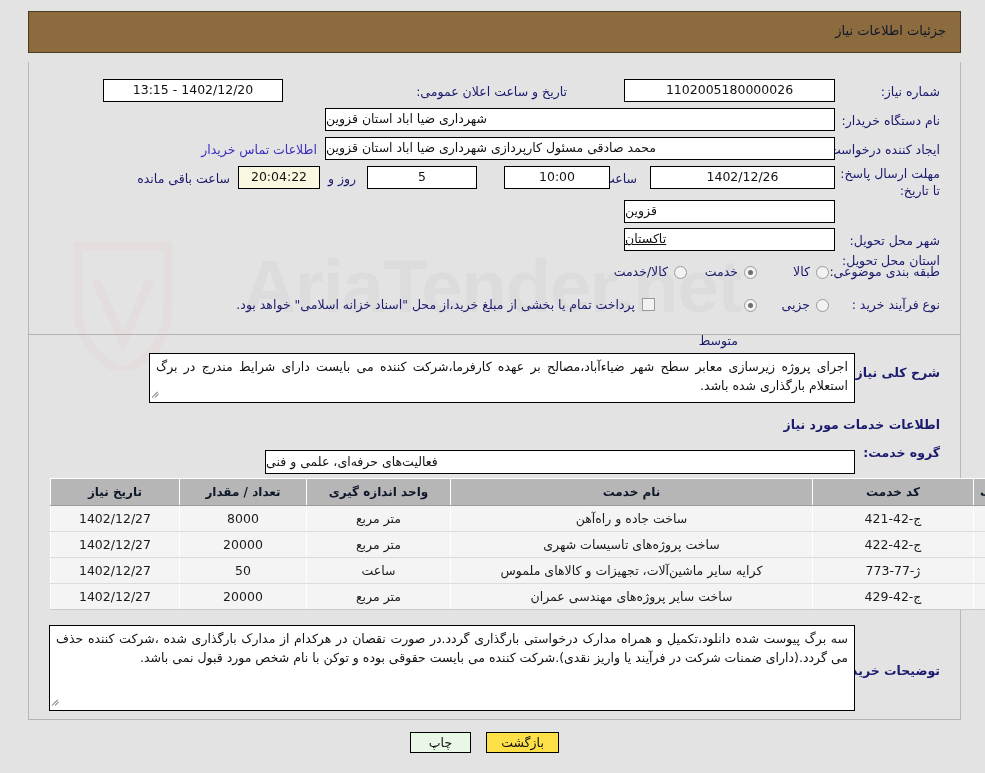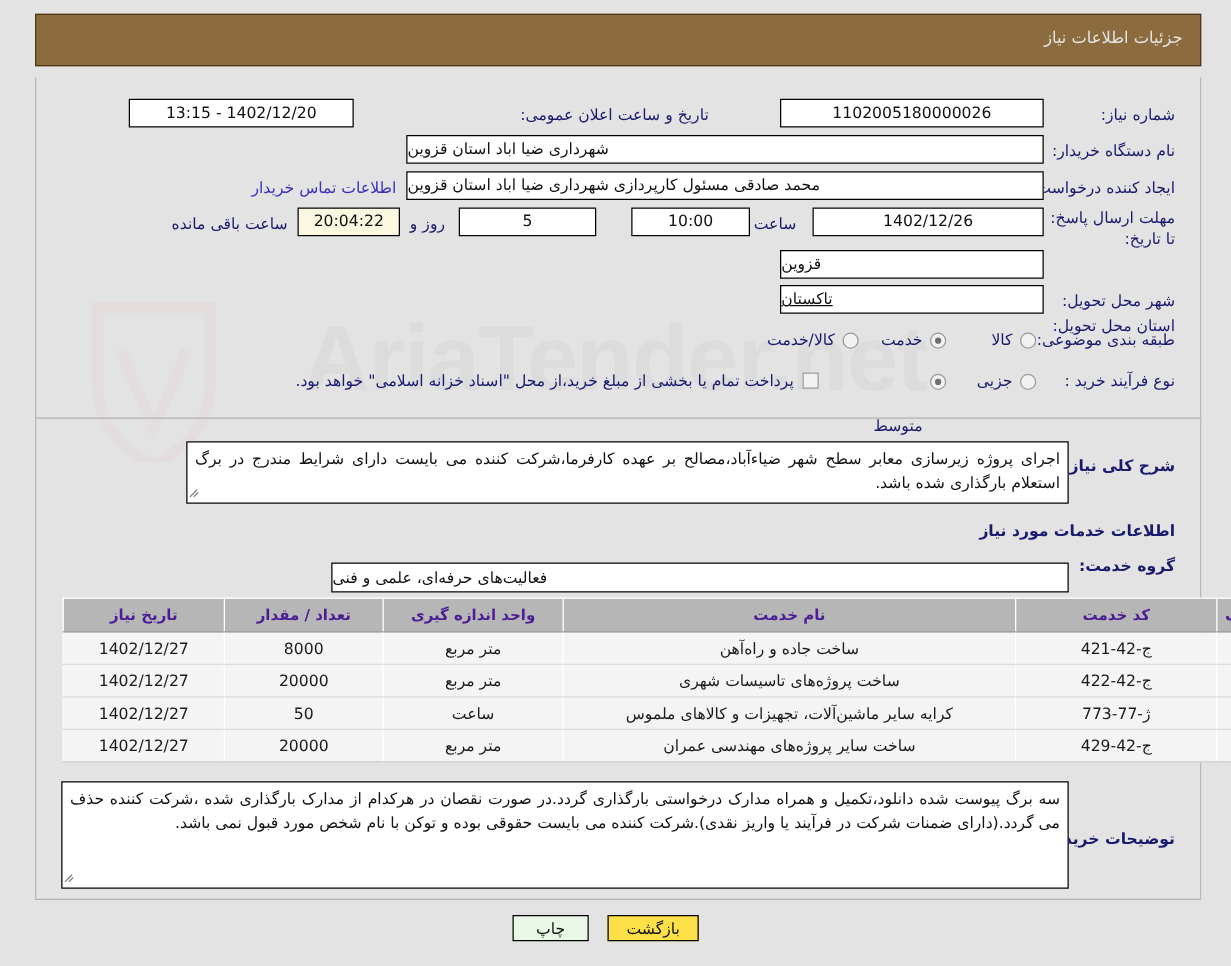--- a/index.html
+++ b/index.html
@@ -34,21 +34,21 @@
     left: 28px; top: 11px;
     width: 933px; height: 42px;
     background: #8c6b3e;
     border: 1px solid #4d3a1f;
     box-sizing: border-box;
     z-index: 2;
   }
   .titlebar .t {
     position: absolute;
     right: 14px; top: 11px;
-    color: #e5e5e5;
+    color: #0f172a;
     font-size: 13px;
     letter-spacing: .2px;
   }
   .vline {
     position: absolute;
     z-index: 1;
     background: #b8b8b8;
   }
   .hline {
     position: absolute;
@@ -168,21 +168,21 @@
     position: absolute;
     left: 50px; top: 478px;
     width: 885px;
     border-collapse: collapse;
     font-size: 12.5px;
     z-index: 3;
     table-layout: fixed;
   }
   .tbl th {
     background: #b6b6b6;
-    color: #4c1d95;
+    color: #0f172a;
     font-weight: bold;
     font-size: 12px;
     height: 26px;
     border: 1px solid #ffffff;
     border-bottom: 1px solid #9c9c9c;
     text-align: center;
     padding: 0 4px;
   }
   .tbl td {
     background: #f4f4f4;
@@ -251,21 +251,21 @@
   <div class="lbl" style="right:45px; top:113px;">نام دستگاه خریدار:</div>
   <div class="fld right" style="right:150px; top:108px; width:510px; height:23px;">شهرداری ضیا اباد استان قزوین</div>
 
   <div class="lbl" style="right:45px; top:142px;">ایجاد کننده درخواست:</div>
   <div class="fld right" style="right:150px; top:137px; width:510px; height:23px;">محمد صادقی مسئول کارپردازی شهرداری ضیا اباد استان قزوین</div>
   <div class="link" style="right:668px; top:142px;">اطلاعات تماس خریدار</div>
 
   <div class="lbl" style="right:45px; top:166px; line-height:1.35; width:100px; white-space:normal; text-align:right;">مهلت ارسال پاسخ: تا تاریخ:</div>
   <div class="fld center" style="right:150px; top:166px; width:185px; height:23px;">1402/12/26</div>
   <div class="plain" style="right:348px; top:171px;">ساعت</div>
-  <div class="fld center" style="right:385px; top:166px; width:95px; height:23px;">10:00</div>
+  <div class="fld center" style="right:375px; top:166px; width:106px; height:23px;">10:00</div>
 
   <div class="fld center" style="right:508px; top:166px; width:110px; height:23px;">5</div>
   <div class="plain" style="right:629px; top:171px;">روز و</div>
   <div class="fld center cream" style="right:665px; top:166px; width:82px; height:23px;">20:04:22</div>
   <div class="plain" style="right:755px; top:171px;">ساعت باقی مانده</div>
 
   <div class="lbl" style="right:45px; top:205px;margin-top:48px;">استان محل تحویل:</div>
   <div class="fld right" style="right:150px; top:200px; width:211px; height:23px;">قزوین</div>
 
   <div class="lbl" style="right:45px; top:233px;">شهر محل تحویل:</div>

